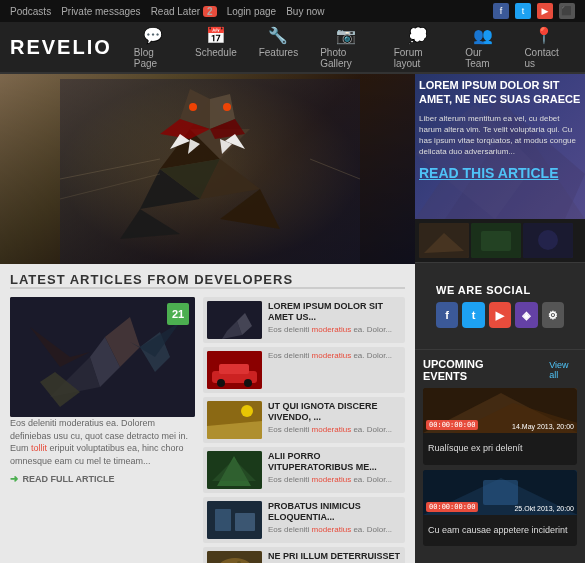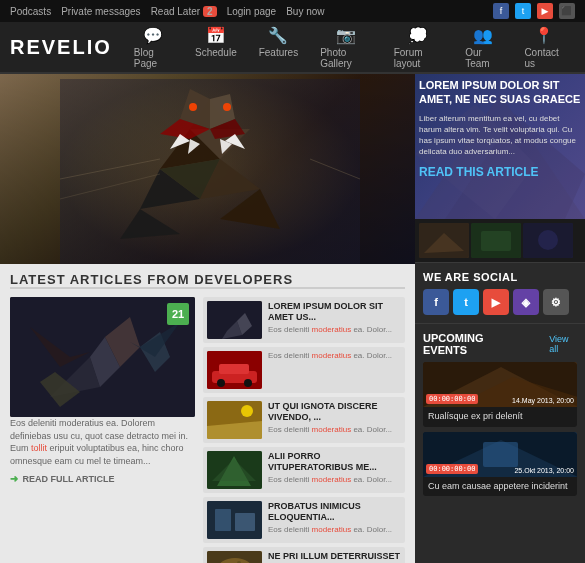--- a/index.html
+++ b/index.html
@@ -240,25 +240,26 @@
       margin-bottom: 6px;
       line-height: 1.3;
     }
     .sidebar-featured-text {
       font-size: 8px;
       color: #ddd;
       line-height: 1.4;
       margin-bottom: 8px;
     }
     .sidebar-read-btn {
-      font-size: 12px;
+      font-size: 14px;
       color: #4fc3f7;
       text-transform: uppercase;
       cursor: pointer;
       font-weight: bold;
+      text-decoration: underline;
     }
 
     
     .sidebar-thumbs {
       display: flex;
       gap: 2px;
       padding: 4px;
       background: #1a1a1a;
     }
     .sidebar-thumb {
@@ -269,21 +270,21 @@
       cursor: pointer;
       opacity: 0.7;
     }
     .thumb-1 { background: linear-gradient(135deg, #3a2a1a, #6a4a2a); }
     .thumb-2 { background: linear-gradient(135deg, #1a3a1a, #2a5a2a); }
     .thumb-3 { background: linear-gradient(135deg, #1a1a3a, #2a2a6a); }
 
     
     .social-section {
       background: #2a2a2a;
-      padding: 8px;
+      padding: 21px;
       border-top: 1px solid #3a3a3a;
     }
     .social-section-title {
       font-size: 11px;
       font-weight: bold;
       color: #fff;
       text-transform: uppercase;
       margin-bottom: 6px;
       letter-spacing: 0.5px;
     }
@@ -358,21 +359,21 @@
     }
     .event-date {
       position: absolute;
       bottom: 3px;
       right: 3px;
       font-size: 7px;
       color: #fff;
     }
     .event-label {
       background: #1a1a1a;
-      padding: 4px 5px;
+      padding: 10px 5px;
       font-size: 9px;
       color: #ddd;
       line-height: 1.3;
     }
   </style>
 </head>
 <body>
 
 <div class="top-bar">
   <div class="top-bar-left">

